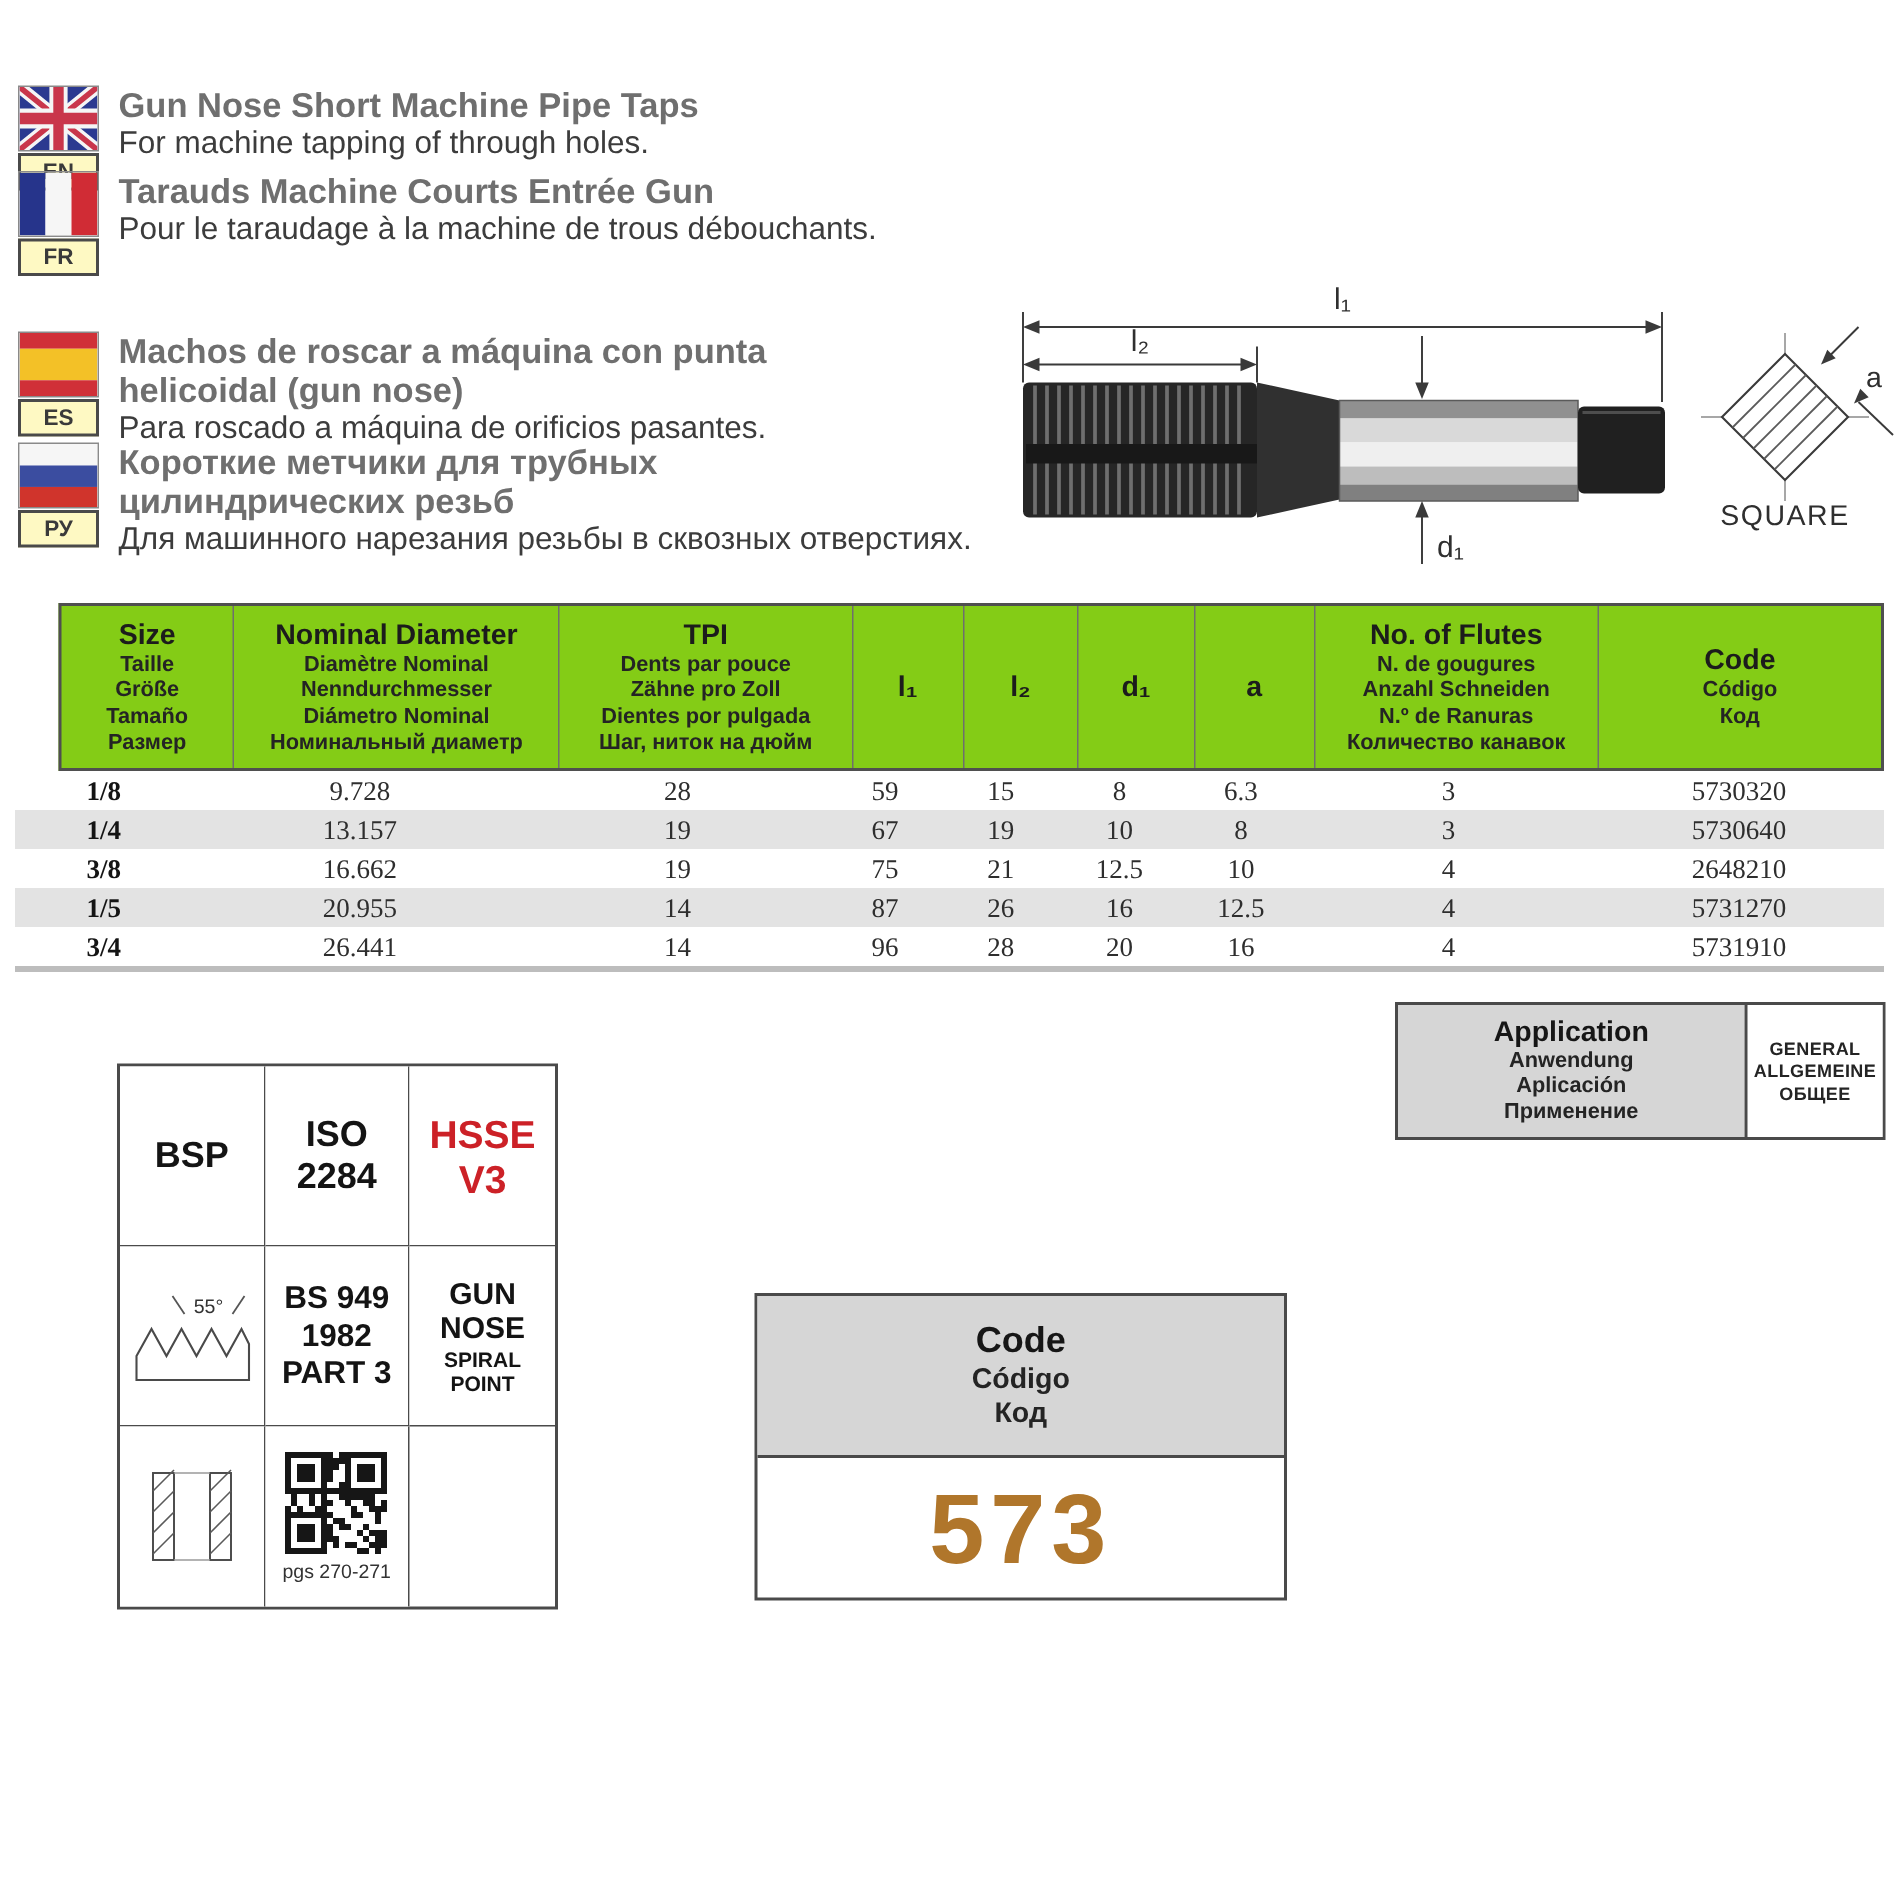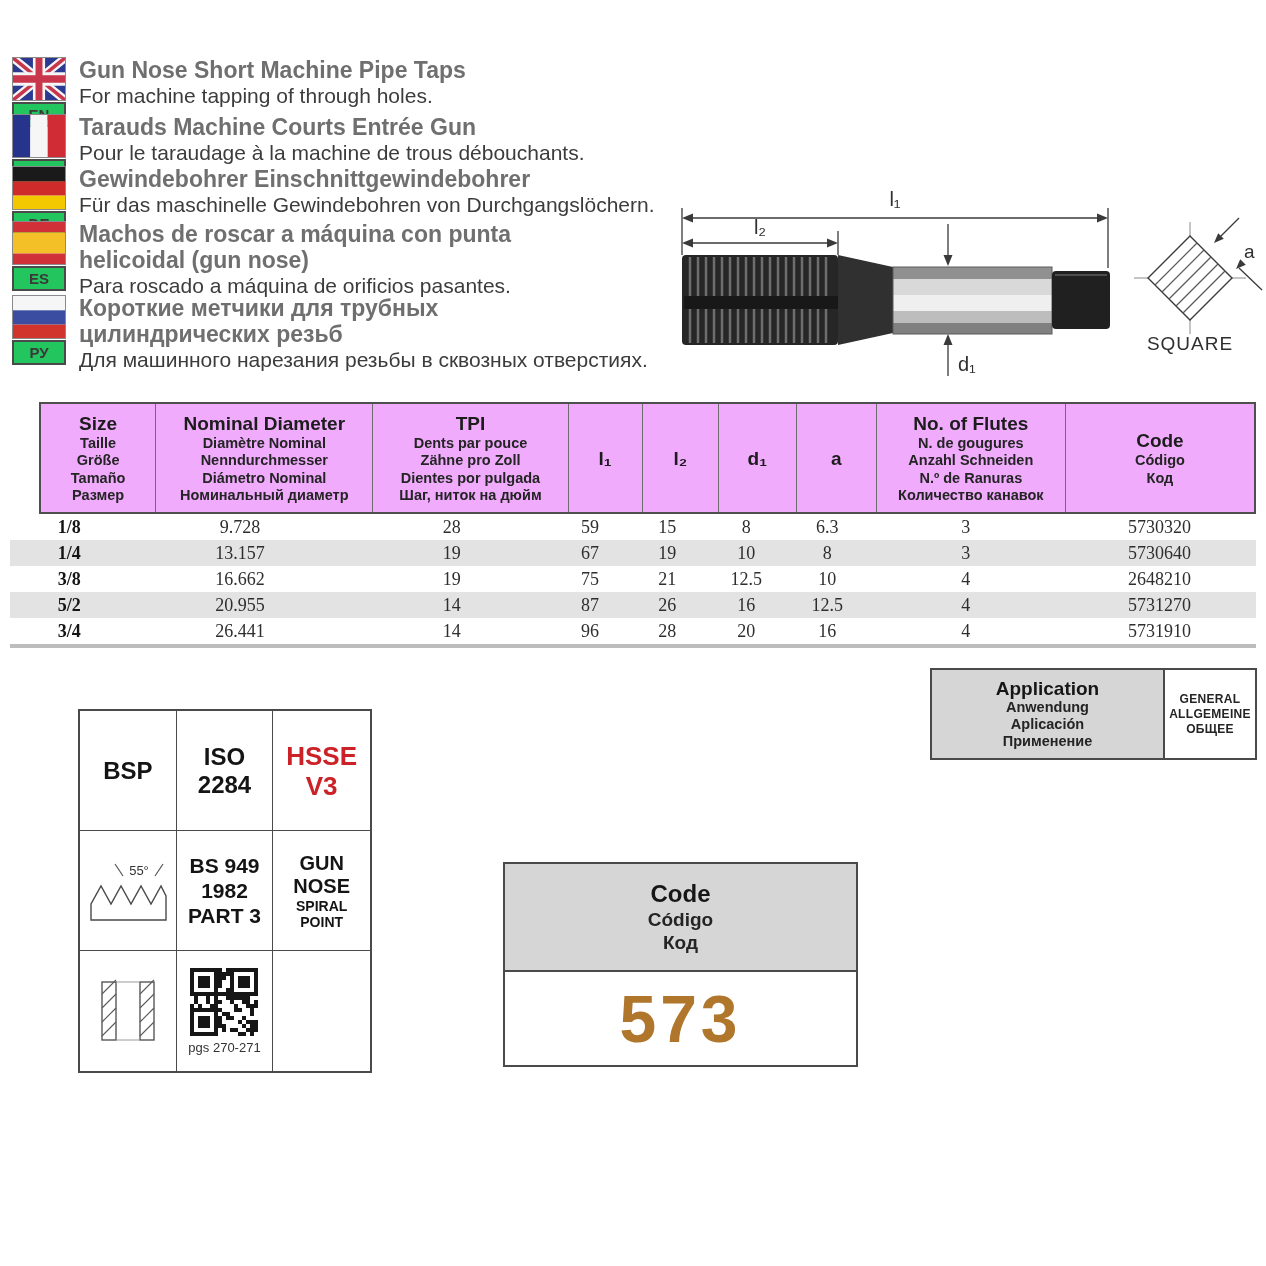--- a/index.html
+++ b/index.html
@@ -5,32 +5,32 @@
   html,body{margin:0;padding:0;background:#fff;}
   body{font-family:"Liberation Sans","DejaVu Sans",sans-serif;}
   .page{position:relative;width:1266px;height:1266px;background:#fff;overflow:hidden;}
 
   
   .lang-block{position:absolute;left:12px;display:flex;gap:13px;}
   .lb-0{top:57px}.lb-1{top:114px}.lb-2{top:166px}.lb-3{top:221px}.lb-4{top:295px}
   .flag-col{width:54px;flex:0 0 54px;}
   .flag{width:54px;height:44px;border:1px solid #8a8a8a;box-sizing:border-box;overflow:hidden;display:block;}
   .flag svg{display:block;width:100%;height:100%;}
-  .lang-label{width:54px;height:25px;margin-top:1px;background:#22c55e;border:2px solid #4a4a4a;box-sizing:border-box;
+  .lang-label{width:54px;height:25px;margin-top:1px;background:#fef9c3;border:2px solid #4a4a4a;box-sizing:border-box;
     display:flex;align-items:center;justify-content:center;font-size:15px;font-weight:bold;color:#3a3a3a;}
   .lang-title{font-size:23px;font-weight:bold;color:#6f6f6f;line-height:26px;}
   .lang-body{font-size:21px;color:#3c3c3c;line-height:25px;}
   .w-es{max-width:470px;} .w-ru{max-width:410px;}
 
   
   .drawing{position:absolute;left:640px;top:178px;width:626px;height:222px;}
 
   
   .data-table{position:absolute;left:10px;top:402px;width:1246px;}
-  .table-header{display:flex;background:#f0abfc;border:2px solid #4f4f4f;box-sizing:border-box;height:112px;margin-left:29px;}
+  .table-header{display:flex;background:#84cc16;border:2px solid #4f4f4f;box-sizing:border-box;height:112px;margin-left:29px;}
   .th{box-sizing:border-box;border-right:1px solid #6e6e6e;display:flex;flex-direction:column;justify-content:center;text-align:center;padding:2px;}
   .th:last-child{border-right:none;}
   .th-main{font-size:19px;font-weight:bold;color:#1c1c1c;line-height:23px;}
   .th-sub{font-size:14.5px;font-weight:bold;color:#242424;line-height:17.5px;}
   .table-body{border-bottom:4px solid #bdbdbd;font-family:Liberation Serif, serif;}
   .tr{display:flex;height:26px;}
   .tr.stripe{background:#e3e3e3;}
   .td{box-sizing:border-box;text-align:center;font-size:18px;color:#2e2e2e;line-height:26px;}
   .td-bold{font-weight:bold;color:#141414;}
 
@@ -103,36 +103,20 @@
         </svg>
       </span>
       <div class="lang-label">FR</div>
     </div>
     <div class="lang-text">
       <div class="lang-title">Tarauds Machine Courts Entrée Gun</div>
       <div class="lang-body">Pour le taraudage à la machine de trous débouchants.</div>
     </div>
   </div>
 
-  <div class="lang-block lb-2">
-    <div class="flag-col">
-      <span class="flag">
-        <svg viewBox="0 0 60 44" preserveAspectRatio="none">
-          <rect width="60" height="15" fill="#1a1a1a"></rect>
-            <rect y="15" width="60" height="15" fill="#cf2b2b"></rect>
-            <rect y="30" width="60" height="14" fill="#f3c800"></rect>
-        </svg>
-      </span>
-      <div class="lang-label">DE</div>
-    </div>
-    <div class="lang-text">
-      <div class="lang-title">Gewindebohrer Einschnittgewindebohrer</div>
-      <div class="lang-body">Für das maschinelle Gewindebohren von Durchgangslöchern.</div>
-    </div>
-  </div>
 
   <div class="lang-block lb-3">
     <div class="flag-col">
       <span class="flag">
         <svg viewBox="0 0 60 44" preserveAspectRatio="none">
           <rect width="60" height="11" fill="#d03038"></rect>
             <rect y="11" width="60" height="22" fill="#f3c127"></rect>
             <rect y="33" width="60" height="11" fill="#d03038"></rect>
         </svg>
       </span>
@@ -317,21 +301,21 @@
           <div class="td" style="width: 17.9%;">16.662</div>
           <div class="td" style="width: 16.1%;">19</div>
           <div class="td" style="width: 6.1%;">75</div>
           <div class="td" style="width: 6.3%;">21</div>
           <div class="td" style="width: 6.4%;">12.5</div>
           <div class="td" style="width: 6.6%;">10</div>
           <div class="td" style="width: 15.6%;">4</div>
           <div class="td" style="width: 15.5%;">2648210</div>
         </div>
         <div class="tr stripe">
-          <div class="td td-bold" style="width: 9.5%;">5/2</div>
+          <div class="td td-bold" style="width: 9.5%;">1/5</div>
           <div class="td" style="width: 17.9%;">20.955</div>
           <div class="td" style="width: 16.1%;">14</div>
           <div class="td" style="width: 6.1%;">87</div>
           <div class="td" style="width: 6.3%;">26</div>
           <div class="td" style="width: 6.4%;">16</div>
           <div class="td" style="width: 6.6%;">12.5</div>
           <div class="td" style="width: 15.6%;">4</div>
           <div class="td" style="width: 15.5%;">5731270</div>
         </div>
         <div class="tr">

